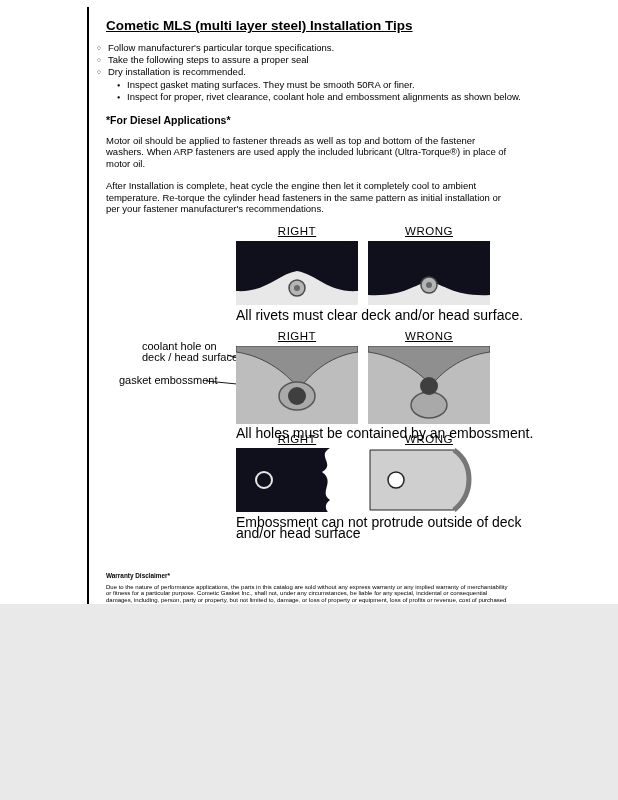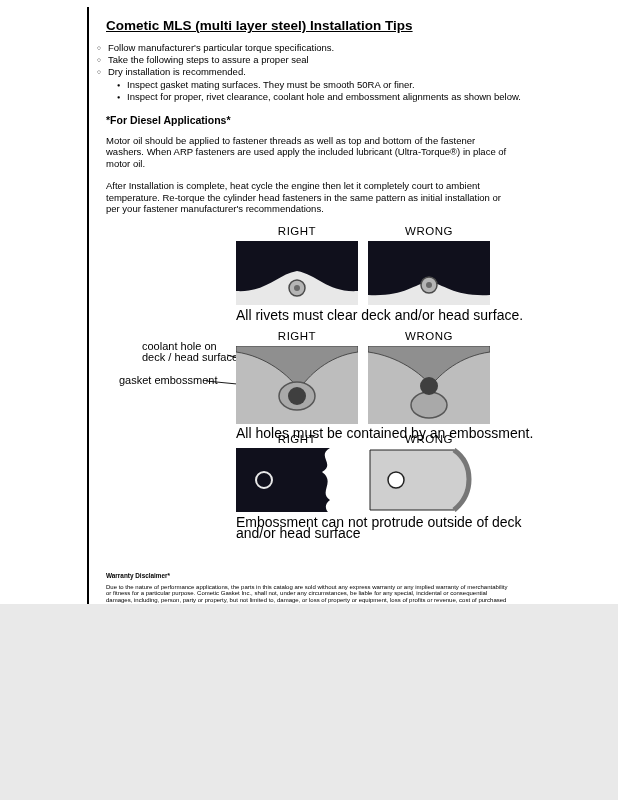--- a/index.html
+++ b/index.html
@@ -19,21 +19,21 @@
   }
   .tips{position:absolute;left:97px;top:42px;width:440px;margin:0;padding:0;font-size:9.5px;line-height:12.2px;}
   .tips li{position:relative;list-style:none;padding-left:11px;}
   .tips li.lvl1::before{content:"○";position:absolute;left:0;top:0;font-size:6.5px;}
   .tips li.lvl2{margin-left:19px;}
   .tips li.lvl2::before{content:"●";position:absolute;left:1px;top:0;font-size:5.5px;}
   .diesel{position:absolute;left:106px;top:114px;width:406px;}
   .diesel h2{margin:0 0 9px 0;font-size:10.5px;font-weight:bold;}
   .diesel p{margin:0 0 11px 0;font-size:9.5px;line-height:11.4px;}
   .diesel .note{margin:0;font-size:9.5px;}
-  .dlabel{position:absolute;width:122px;text-align:center;font-size:11.5px;letter-spacing:0.5px;}
+  .dlabel{position:absolute;width:122px;text-align:center;font-size:11.5px;letter-spacing:0.5px;text-decoration:underline;}
   .dimg{position:absolute;}
   .dimg svg{display:block;}
   .dcaption{position:absolute;font-size:14px;line-height:11px;}
   .ptr-label{position:absolute;font-size:11px;line-height:10.5px;white-space:nowrap;}
   .overlay{position:absolute;}
   .disclaimer{position:absolute;left:106px;top:573px;width:402px;font-size:6px;line-height:6.7px;}
   .disclaimer h3{margin:0 0 4px 0;font-size:6.4px;font-weight:bold;}
   .disclaimer p{margin:0 0 5px 0;}
   .disclaimer p.tight{margin:0;}
   .footer{position:absolute;left:403px;top:757px;font-size:11px;}
@@ -51,21 +51,21 @@
     <li class="lvl1">Follow manufacturer's particular torque specifications.</li>
     <li class="lvl1">Take the following steps to assure a proper seal</li>
     <li class="lvl1">Dry installation is recommended.</li>
     <li class="lvl2">Inspect gasket mating surfaces.  They must be smooth 50RA or finer.</li>
     <li class="lvl2">Inspect for proper, rivet clearance, coolant hole and embossment alignments as shown below.</li>
   </ul>
 
   <div class="diesel">
     <h2>*For Diesel Applications*</h2>
     <p>Motor oil should be applied to fastener threads as well as top and bottom of the fastener washers. When ARP fasteners are used apply the included lubricant (Ultra-Torque®) in place of motor oil.</p>
-    <p>After Installation is complete, heat cycle the engine then let it completely court to ambient temperature. Re-torque the cylinder head fasteners in the same pattern as initial installation or per your fastener manufacturer's recommendations.</p>
+    <p>After Installation is complete, heat cycle the engine then let it completely cool to ambient temperature. Re-torque the cylinder head fasteners in the same pattern as initial installation or per your fastener manufacturer's recommendations.</p>
   </div>
 
   <div class="dlabel" style="left:236px;top:225px;">RIGHT</div>
   <div class="dlabel" style="left:368px;top:225px;">WRONG</div>
 
   <div class="dimg" style="left:236px;top:241px;">
     <svg width="122" height="64" viewBox="0 0 122 64">
       <rect width="122" height="64" fill="#10101c"></rect>
       <path d="M0,64 L0,50 C30,52 40,34 61,30 C82,34 92,52 122,50 L122,64 Z" fill="#e8e8e8"></path>
       <circle cx="61" cy="47" r="8" fill="#b5b5b5" stroke="#4a4a4a" stroke-width="1.5"></circle>

